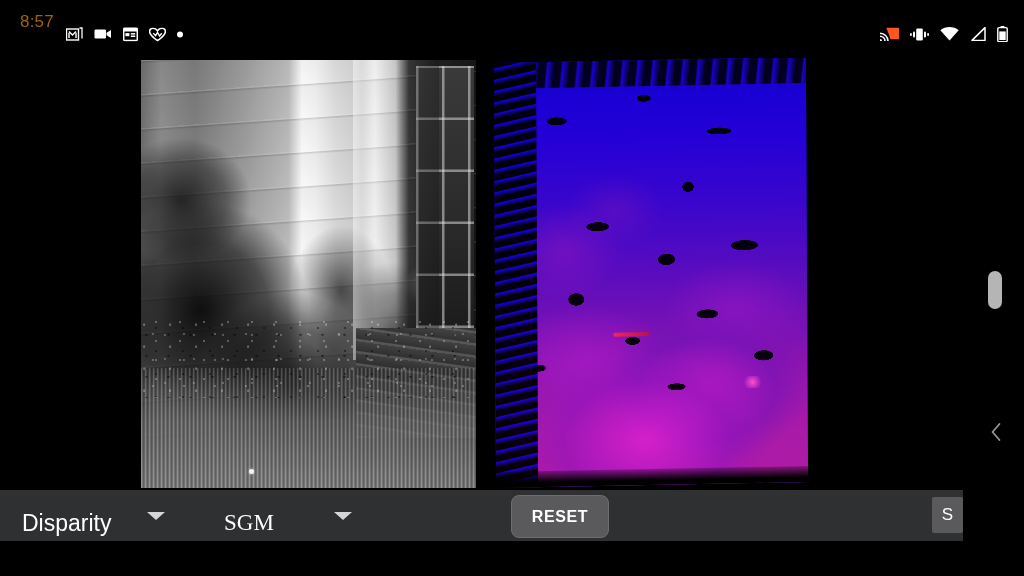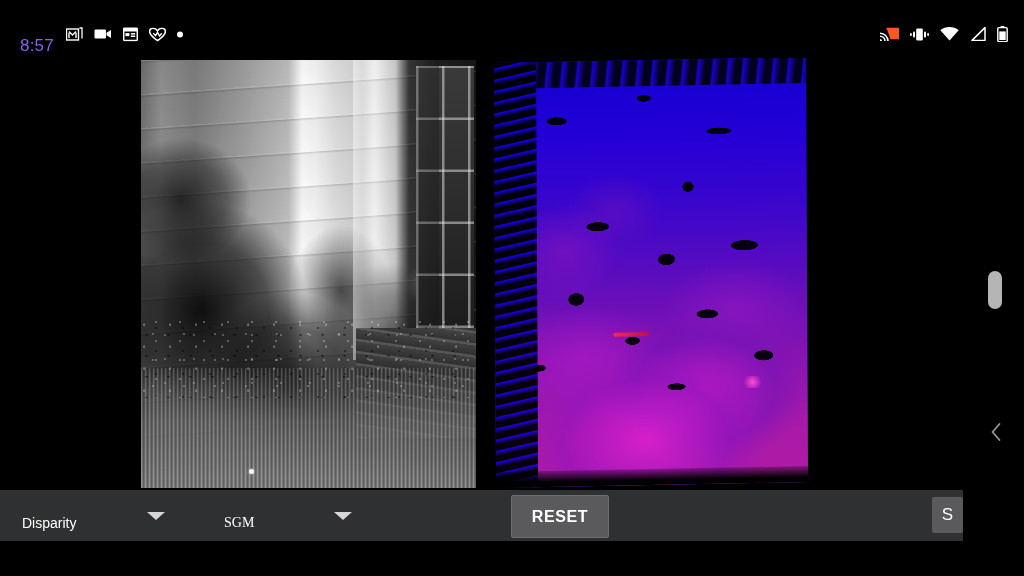--- a/index.html
+++ b/index.html
@@ -25,23 +25,23 @@
   
   .statusbar {
     position: absolute;
     left: 0; top: 0;
     width: 1024px; height: 58px;
     background: #000;
     z-index: 30;
   }
   .sb-clock {
     position: absolute;
-    left: 20px; top: 46px;
+    left: 20px; top: 22px;
     transform: translateY(-50%);
-    color: #8b5cf6;
+    color: #a16207;
     font-size: 17px;
     letter-spacing: .2px;
   }
   .sb-left-icons {
     position: absolute;
     left: 66px; top: 34px;
     transform: translateY(-50%);
     display: flex;
     align-items: center;
     gap: 11px;
@@ -273,21 +273,21 @@
     width: 1024px; height: 51px;
     background: #2f3032;
     z-index: 28;
   }
   .dropdown {
     position: absolute;
     top: 0; height: 66px;
     display: flex;
     align-items: center;
     color: #ffffff;
-    font-size: 14px;
+    font-size: 23px;
   }
   .dd-label { white-space: nowrap; }
   .caret {
     position: absolute;
     width: 0; height: 0;
     border-left: 9px solid transparent;
     border-right: 9px solid transparent;
     border-top: 8px solid #d6d6d6;
     top: 22px;
   }
@@ -297,21 +297,21 @@
   #dd-algo  .caret { left: 110px; }
   #dd-cost  { left: 376px; }
   #dd-cost  .caret { left: 94px; }
 
   .reset-btn {
     position: absolute;
     left: 511px; top: 495px;
     width: 96px; height: 41px;
     background: #5a5a5c;
     border: 1px solid #6d6d70;
-    border-radius: 2px;
+    border-radius: 8px;
     color: #ffffff;
     font-size: 16px;
     font-weight: bold;
     letter-spacing: .6px;
     display: flex;
     align-items: center;
     justify-content: center;
     z-index: 29;
   }
   .s-btn {

